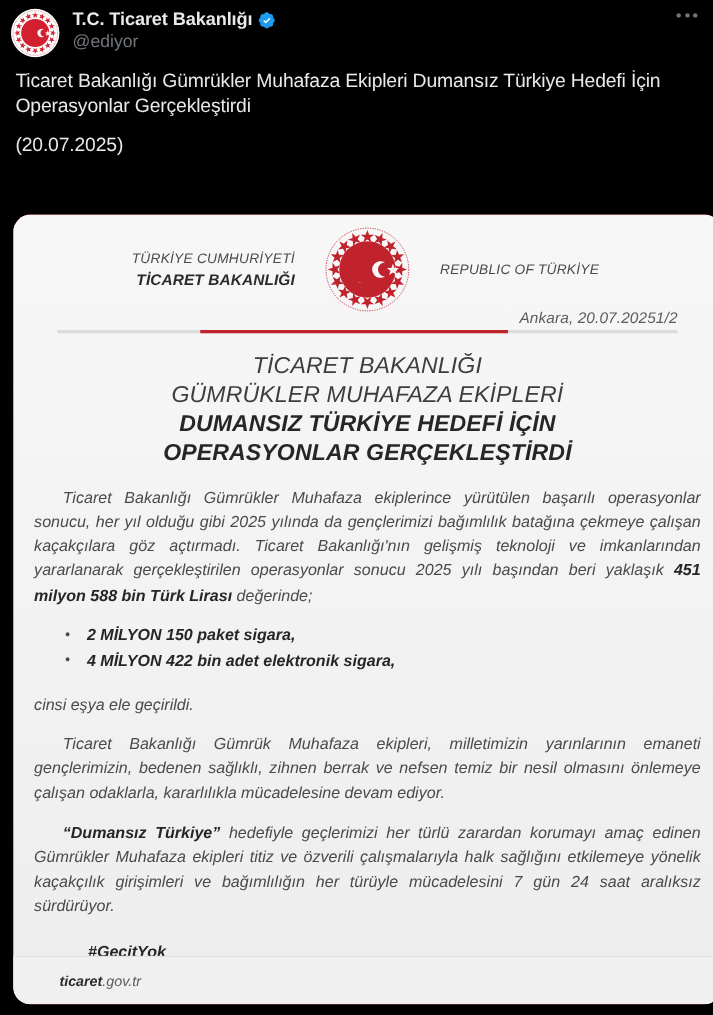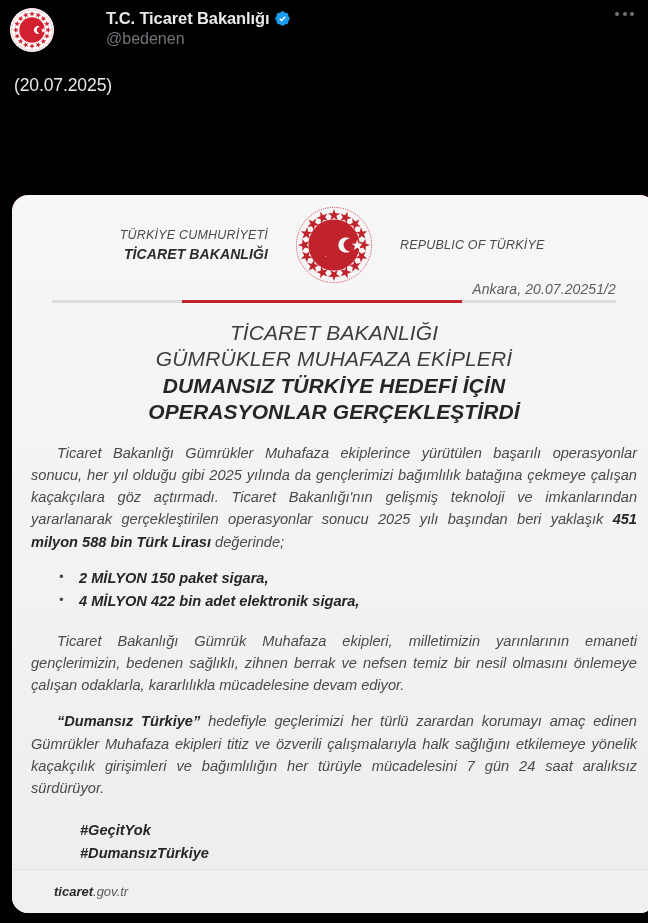--- a/index.html
+++ b/index.html
@@ -16,21 +16,20 @@
   }
 
   
   .tweet-header {
     position: relative;
     display: flex;
     align-items: flex-start;
     padding: 8px 10px 0 10px;
     height: 48px;
     box-sizing: border-box;
-    gap: 40px;
   }
   .avatar {
     width: 44px;
     height: 44px;
     border-radius: 50%;
     background: #ffffff;
     flex: 0 0 44px;
     position: relative;
     overflow: hidden;
   }
@@ -297,31 +296,32 @@
   </div>
 
   <div class="name-block">
     <div class="display-name-row">
       <span class="display-name">T.C. Ticaret Bakanlığı</span>
       <svg class="verified-badge" viewBox="0 0 24 24">
         <path fill="#1d9bf0" d="M22.25 12c0-1.43-.88-2.67-2.19-3.34.46-1.39.2-2.9-.81-3.91s-2.52-1.27-3.91-.81C14.67 2.63 13.43 1.75 12 1.75s-2.67.88-3.34 2.19c-1.39-.46-2.9-.2-3.91.81s-1.27 2.52-.81 3.91C2.63 9.33 1.75 10.57 1.75 12s.88 2.67 2.19 3.34c-.46 1.39-.2 2.9.81 3.91s2.52 1.27 3.91.81c.67 1.31 1.91 2.19 3.34 2.19s2.67-.88 3.34-2.19c1.39.46 2.9.2 3.91-.81s1.27-2.52.81-3.91c1.31-.67 2.19-1.91 2.19-3.34z"></path>
         <path fill="#ffffff" d="M10.72 16.1l-3.2-3.2 1.41-1.41 1.79 1.79 4.55-4.55 1.41 1.41z"></path>
       </svg>
     </div>
-    <div class="handle">@bedenen</div>
+    <div class="handle">@ediyor</div>
   </div>
 
   <div class="more-btn">
     <i></i>
     <i></i>
     <i></i>
   </div>
 </div>
 
 <div class="tweet-text">
+  <span>Ticaret Bakanlığı Gümrükler Muhafaza Ekipleri Dumansız Türkiye Hedefi İçin Operasyonlar Gerçekleştirdi</span>
   <span class="para2">(20.07.2025)</span>
 </div>
 
 <div class="doc-card">
  <div class="doc-inner">
 
   <div class="letterhead">
     <div class="lh-side lh-left">
       <div class="lh-top">TÜRKİYE CUMHURİYETİ</div>
       <div class="lh-bottom">TİCARET BAKANLIĞI</div>
@@ -383,20 +383,21 @@
   </div>
 
   <div class="doc-body">
     <p><span>Ticaret Bakanlığı Gümrükler Muhafaza ekiplerince yürütülen başarılı operasyonlar sonucu, her yıl olduğu gibi 2025 yılında da gençlerimizi bağımlılık batağına çekmeye çalışan kaçakçılara göz açtırmadı. Ticaret Bakanlığı'nın gelişmiş teknoloji ve imkanlarından yararlanarak gerçekleştirilen operasyonlar sonucu 2025 yılı başından beri yaklaşık </span><b>451 milyon 588 bin Türk Lirası</b><span> değerinde;</span></p>
 
     <ul class="doc-list">
       <li>2 MİLYON 150 paket sigara,</li>
       <li>4 MİLYON 422 bin adet elektronik sigara,</li>
     </ul>
 
+    <p class="noindent">cinsi eşya ele geçirildi.</p>
 
     <p>Ticaret Bakanlığı Gümrük Muhafaza ekipleri, milletimizin yarınlarının emaneti gençlerimizin, bedenen sağlıklı, zihnen berrak ve nefsen temiz bir nesil olmasını önlemeye çalışan odaklarla, kararlılıkla mücadelesine devam ediyor.</p>
 
     <p><b>“Dumansız Türkiye”</b><span> hedefiyle geçlerimizi her türlü zarardan korumayı amaç edinen Gümrükler Muhafaza ekipleri titiz ve özverili çalışmalarıyla halk sağlığını etkilemeye yönelik kaçakçılık girişimleri ve bağımlılığın her türüyle mücadelesini 7 gün 24 saat aralıksız sürdürüyor.</span></p>
   </div>
 
   <div class="hashtags">
     <div>#GeçitYok</div>
     <div>#DumansızTürkiye</div>
     <div>#TütünleMücadele</div>

